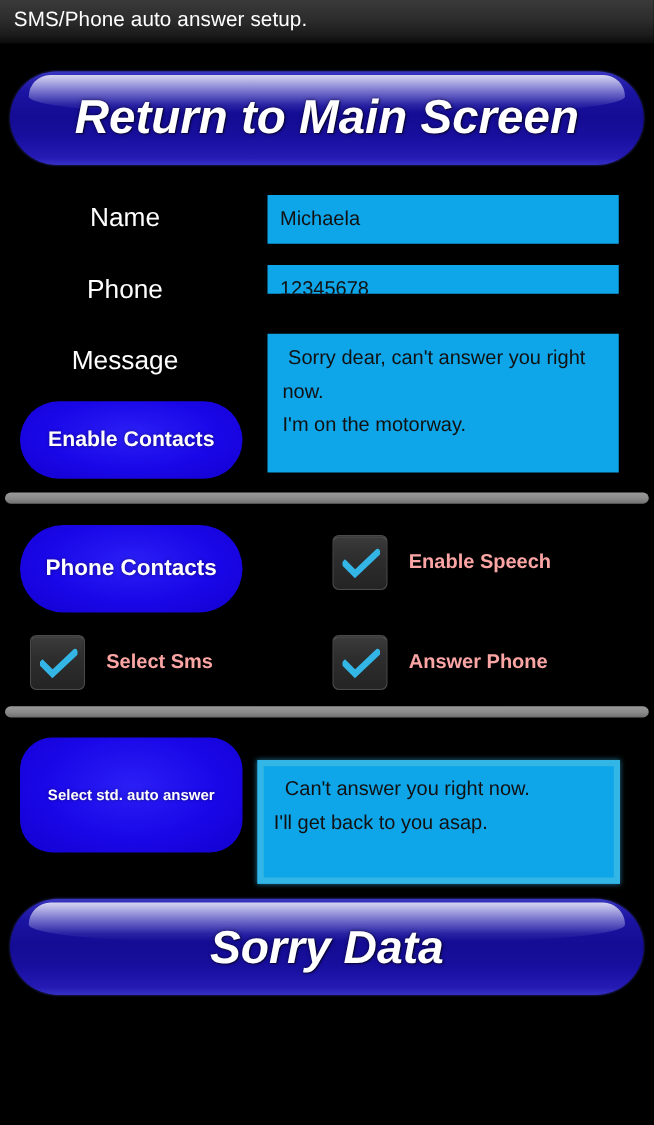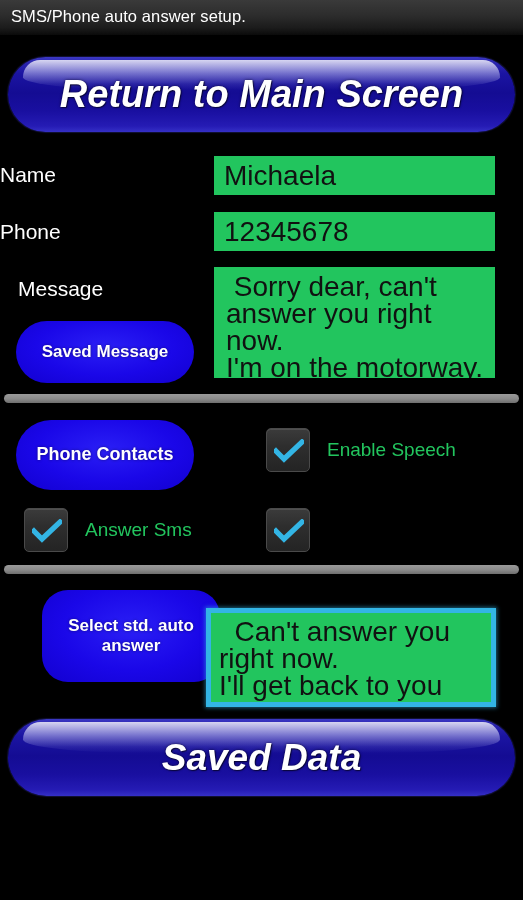--- a/index.html
+++ b/index.html
@@ -109,58 +109,57 @@
     font-size: 17px;
   }
   #phone-contacts-btn {
     left: 16px; top: 420px; width: 178px; height: 70px;
     border-radius: 35px;
     font-size: 18px;
   }
   #std-answer-btn {
     left: 16px; top: 590px; width: 178px; height: 92px;
     border-radius: 26px;
-    font-size: 17px;
+    font-size: 12px;
     padding: 16px 14px;
-    margin-left: 26px;
   }
 
   
   .field-label {
     position: absolute;
     color: #ffffff;
     font-size: 21px;
-    text-align: left;
+    text-align: center;
     width: 200px;
     left: 0;
   }
   #label-name    { top: 163px; }
   #label-phone   { top: 220px; }
-  #label-message { top: 277px; padding-left: 18px; }
+  #label-message { top: 277px; }
 
   
   .txt-field {
     position: absolute;
-    background: #22c55e;
+    background: #0ea5e9;
     color: #111111;
     border: none;
     outline: none;
     font-family: "Liberation Sans", sans-serif;
-    font-size: 28px;
+    font-size: 16px;
     box-sizing: border-box;
     resize: none;
     overflow: hidden;
   }
   #name-input {
     left: 214px; top: 156px; width: 281px; height: 39px;
     padding: 0 0 0 10px;
     line-height: 39px;
   }
   #phone-input {
-    left: 214px; top: 212px; width: 281px; height: 39px;
+    left: 214px; top: 212px; width: 281px; height: 23px;
     padding: 0 0 0 10px;
     line-height: 39px;
   }
   #message-input {
     left: 214px; top: 267px; width: 281px; height: 111px;
     padding: 6px 4px 0 12px;
     line-height: 27px;
     white-space: pre-wrap;
   }
   #std-answer-text {
@@ -202,23 +201,23 @@
     position: relative;
     flex: 0 0 auto;
     cursor: pointer;
   }
   .checkbox svg {
     position: absolute;
     left: 7px;
     top: 10px;
   }
   .cb-label {
-    color: #22c55e;
-    font-size: 19px;
-    font-weight: normal;
+    color: #fca5a5;
+    font-size: 16px;
+    font-weight: bold;
     margin-left: 17px;
     white-space: nowrap;
     text-shadow: 0 0 2px rgba(0,0,0,0.6);
   }
   #row-enable-speech { left: 266px; top: 428px; }
   #row-answer-sms    { left: 24px;  top: 508px; }
   #row-answer-phone  { left: 266px; top: 508px; }
 </style>
 </head>
 <body>
@@ -235,21 +234,21 @@
 <div class="field-label" id="label-name">Name</div>
 <div class="field-label" id="label-phone">Phone</div>
 <div class="field-label" id="label-message">Message</div>
 
 <div class="txt-field" id="name-input">Michaela</div>
 <div class="txt-field" id="phone-input">12345678</div>
 <div class="txt-field" id="message-input"> Sorry dear, can't answer you right now.
 I'm on the motorway.</div>
 
 <div class="blue-btn" id="saved-contacts-btn">
-  <span>Saved Message</span>
+  <span>Enable Contacts</span>
 </div>
 
 <div class="divider" id="divider-1"></div>
 
 <div class="blue-btn" id="phone-contacts-btn">
   <span>Phone Contacts</span>
 </div>
 
 <div class="cb-row" id="row-enable-speech">
   <div class="checkbox">
@@ -259,35 +258,36 @@
   </div>
   <div class="cb-label">Enable Speech</div>
 </div>
 
 <div class="cb-row" id="row-answer-sms">
   <div class="checkbox">
     <svg width="30" height="24" viewBox="0 0 30 24">
       <path d="M2 12 L10 20 L28 3" stroke="#33b5e5" stroke-width="5.2" fill="none" stroke-linecap="square" stroke-linejoin="miter"></path>
     </svg>
   </div>
-  <div class="cb-label">Answer Sms</div>
+  <div class="cb-label">Select Sms</div>
 </div>
 
 <div class="cb-row" id="row-answer-phone">
   <div class="checkbox">
     <svg width="30" height="24" viewBox="0 0 30 24">
       <path d="M2 12 L10 20 L28 3" stroke="#33b5e5" stroke-width="5.2" fill="none" stroke-linecap="square" stroke-linejoin="miter"></path>
     </svg>
   </div>
+  <div class="cb-label">Answer Phone</div>
 </div>
 
 <div class="divider" id="divider-2"></div>
 
 <div class="blue-btn" id="std-answer-btn">
   <span>Select std. auto answer</span>
 </div>
 <div class="txt-field" id="std-answer-text">  Can't answer you right now.
 I'll get back to you asap.</div>
 
 <div class="glossy-btn" id="save-btn">
   <div class="gloss"></div>
-  <div class="glabel">Saved Data</div>
+  <div class="glabel">Sorry Data</div>
 </div>
 
 </body></html>

